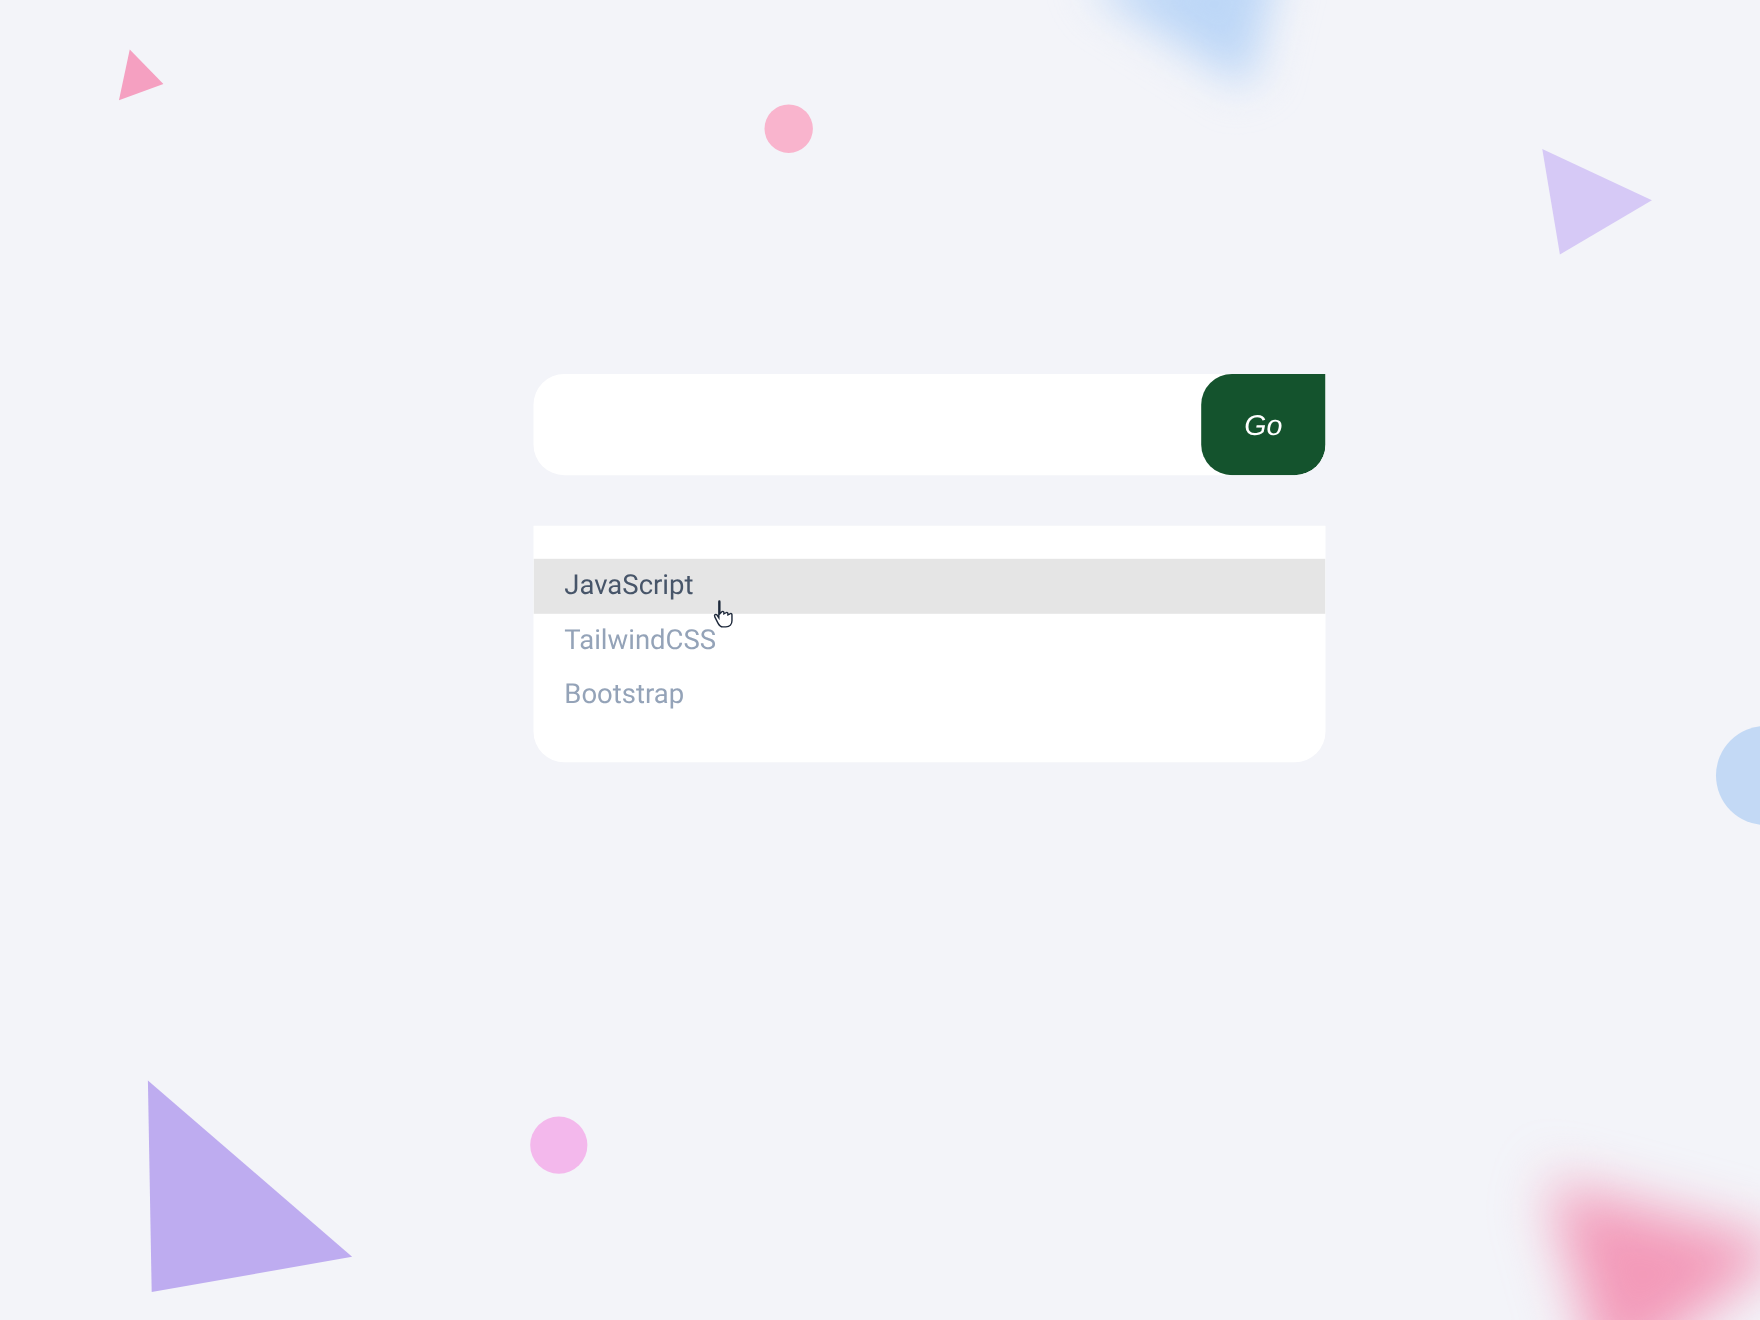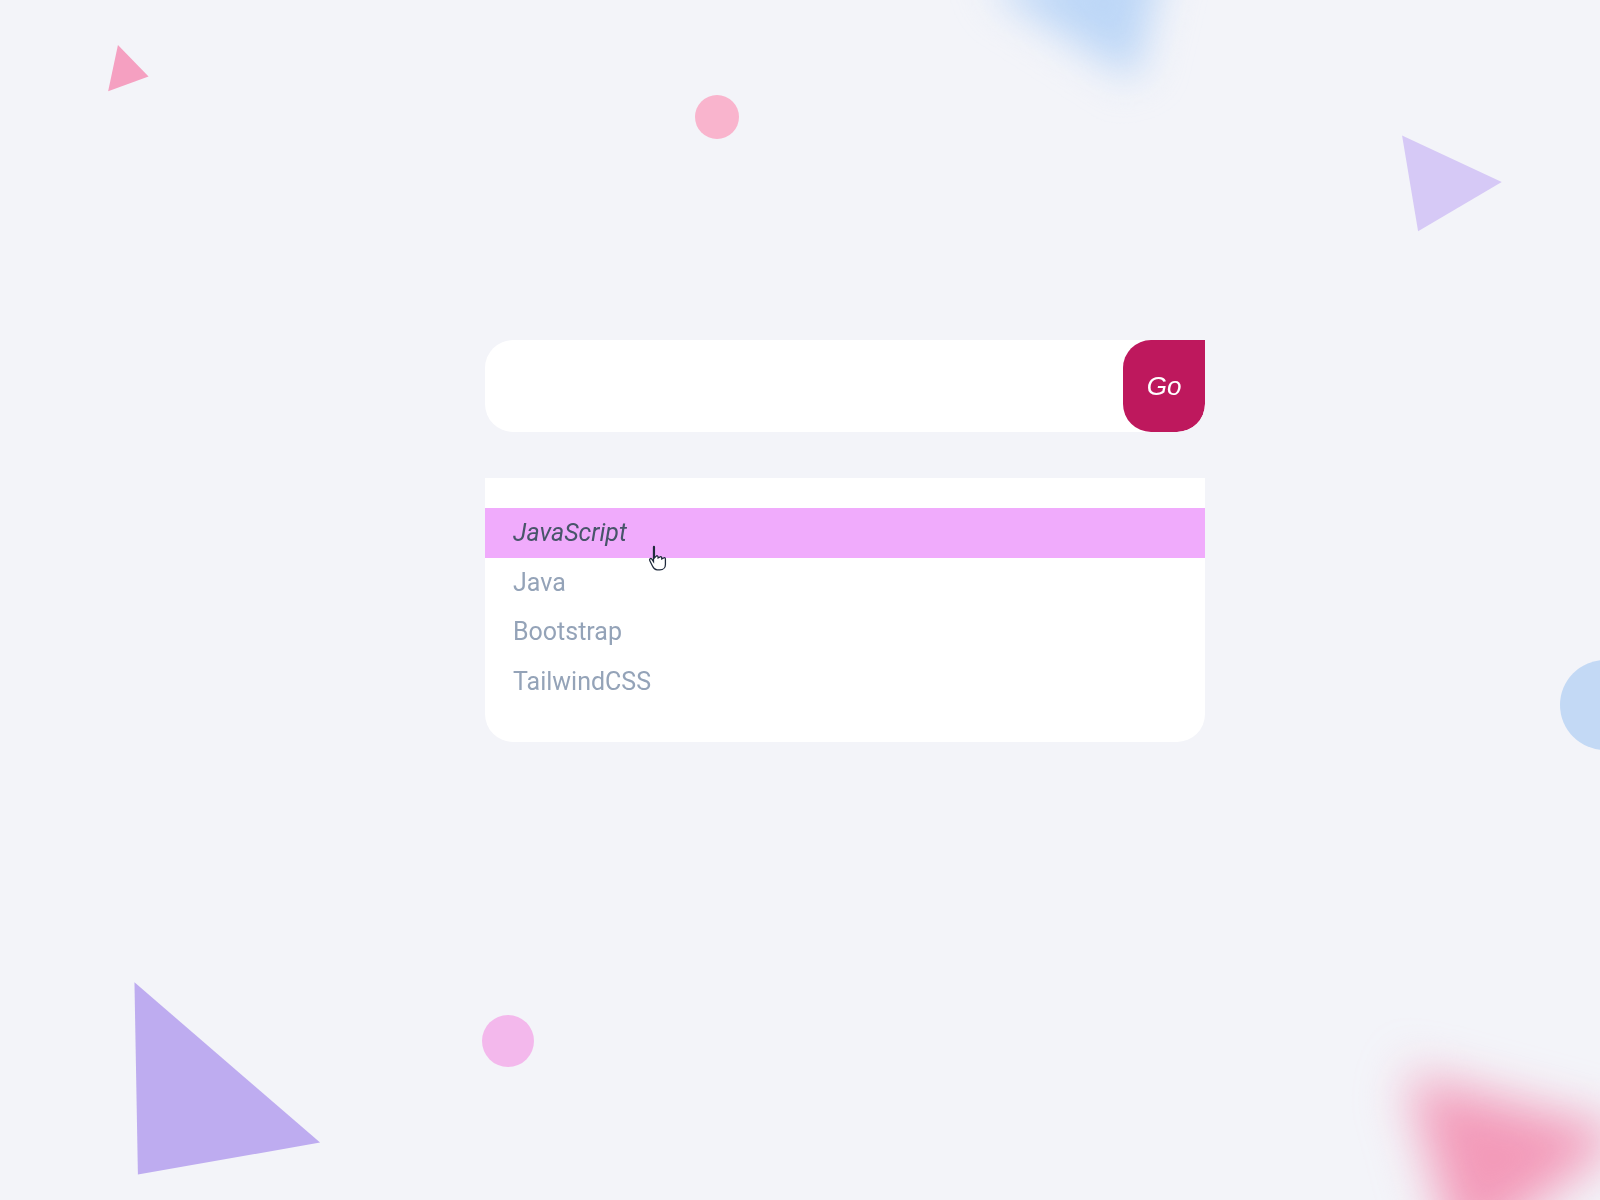--- a/index.html
+++ b/index.html
@@ -133,22 +133,22 @@
       flex: 1;
       border: none;
       outline: none;
       padding: 0 30px;
       font-size: 24px;
       color: #475569;
       background: transparent;
     }
 
     .go-button {
-      width: 82px;
-      background-color: #be185d;
+      width: 113px;
+      background-color: #14532d;
       color: #ffffff;
       border: none;
       font-size: 26px;
       font-style: italic;
       font-weight: 500;
       border-radius: 28px 0 28px 28px;
       cursor: pointer;
       display: flex;
       align-items: center;
       justify-content: center;
@@ -166,23 +166,22 @@
 
     .suggestion-item {
       padding: 6px 28px;
       font-size: 25px;
       color: #94a3b8;
       cursor: pointer;
       line-height: 1.5;
     }
 
     .suggestion-item.highlighted {
-      background-color: #f0abfc;
+      background-color: #e5e5e5;
       color: #475569;
-      font-style: italic;
     }
 
     
     .cursor-pointer {
       position: absolute;
       top: 545px;
       left: 648px;
       width: 22px;
       height: 26px;
       pointer-events: none;
@@ -201,23 +200,22 @@
 <div class="shape shape-8"></div>
 
 <div class="search-wrapper">
   <div class="search-bar">
     <input type="text" class="search-input" value="" style="">
     <button class="go-button">Go</button>
   </div>
 
   <div class="suggestions">
     <div class="suggestion-item highlighted">JavaScript</div>
-    <div class="suggestion-item">Java</div>
+    <div class="suggestion-item">TailwindCSS</div>
     <div class="suggestion-item">Bootstrap</div>
-    <div class="suggestion-item">TailwindCSS</div>
   </div>
 </div>
 
 <div class="cursor-pointer">
   <svg viewBox="0 0 24 28" width="22" height="26">
     <path d="M6 2 C6 1 7 1 7 2 L7 14 L9 12 C10 11 11 12 11 13 L11 14 L13 13 C14 12 15 13 15 14 L15 15 L17 14 C18 13 19 14 19 15 L19 21 C19 24 17 27 13 27 L10 27 C8 27 6 25 5 23 L2 17 C1 15 3 14 4 15 L6 18 Z" fill="#ffffff" stroke="#1e293b" stroke-width="1.4"></path>
   </svg>
 </div>
 
 </body></html>

